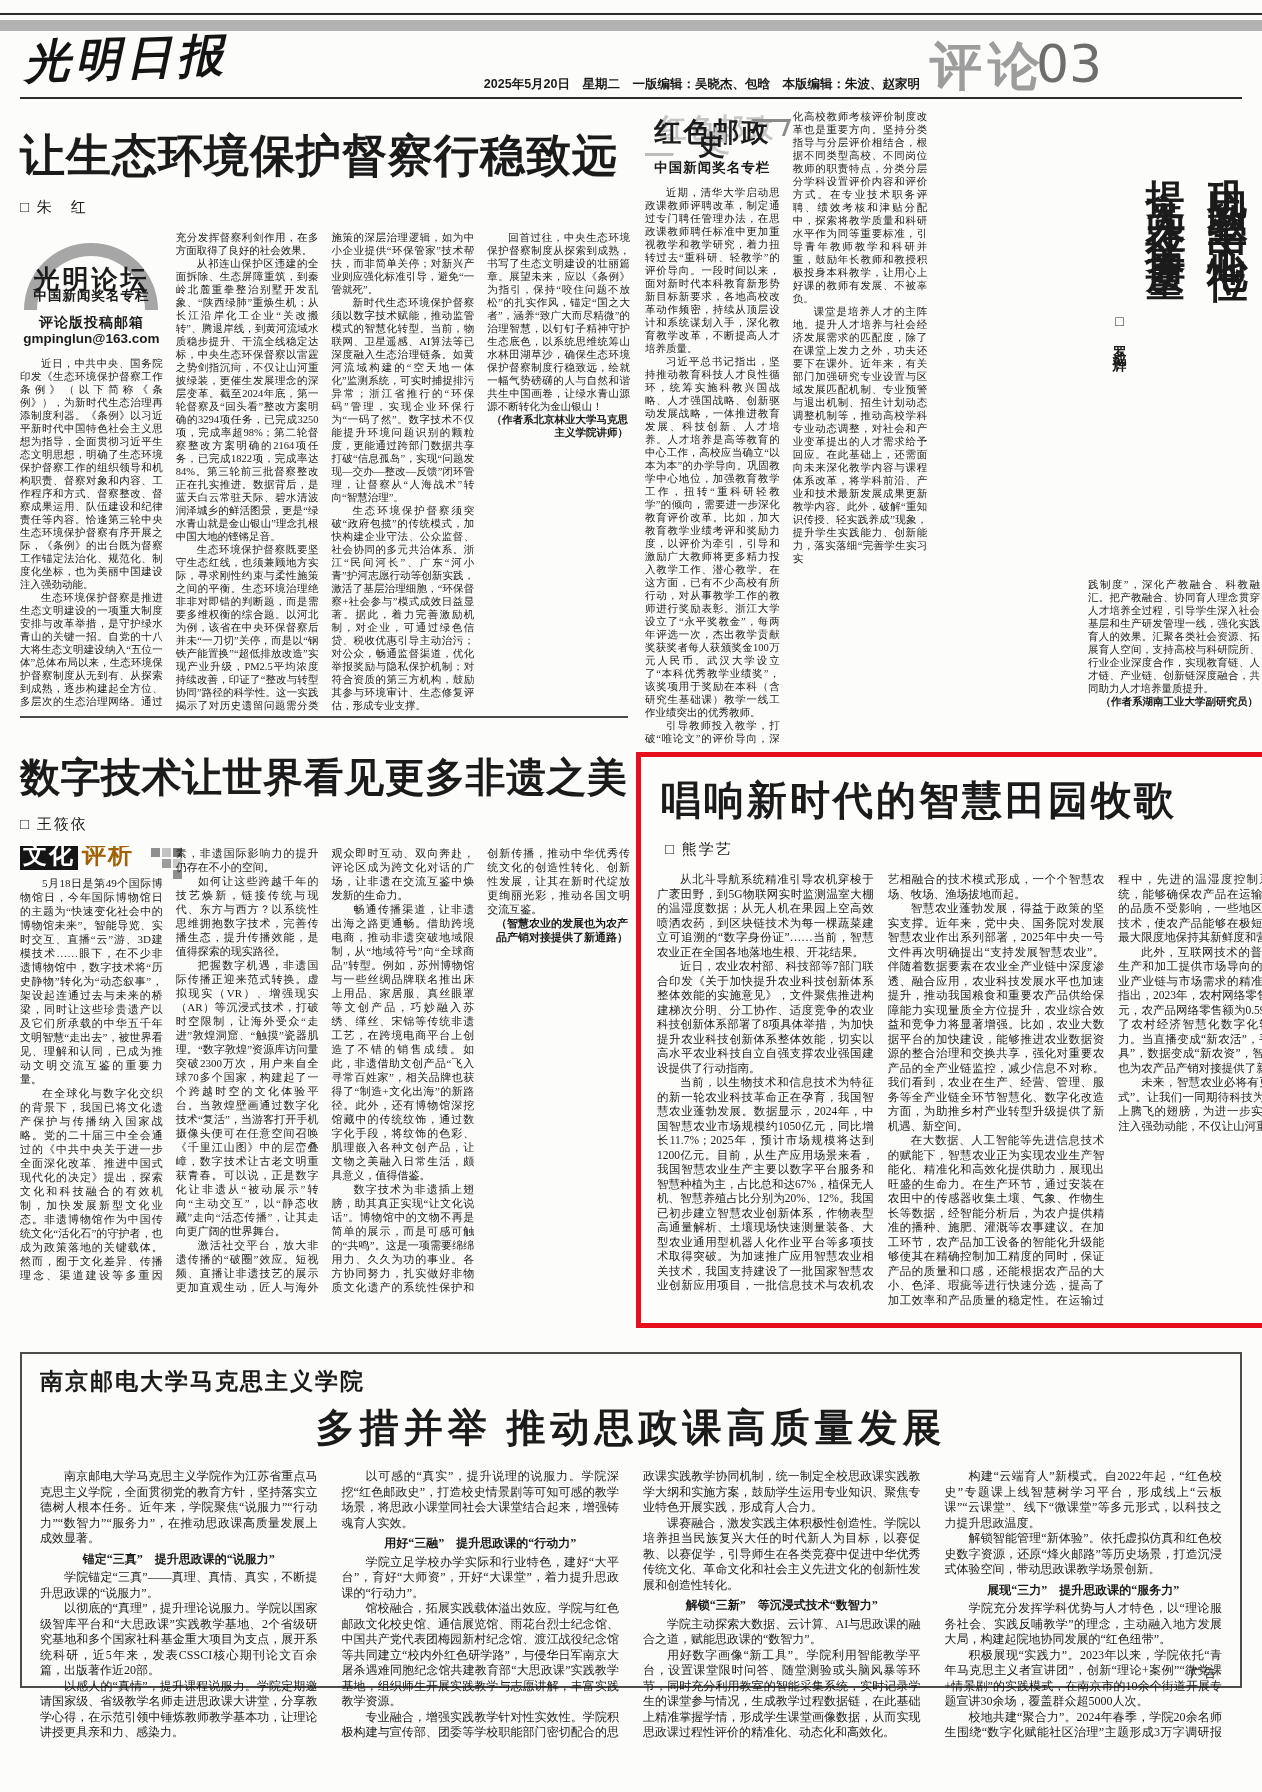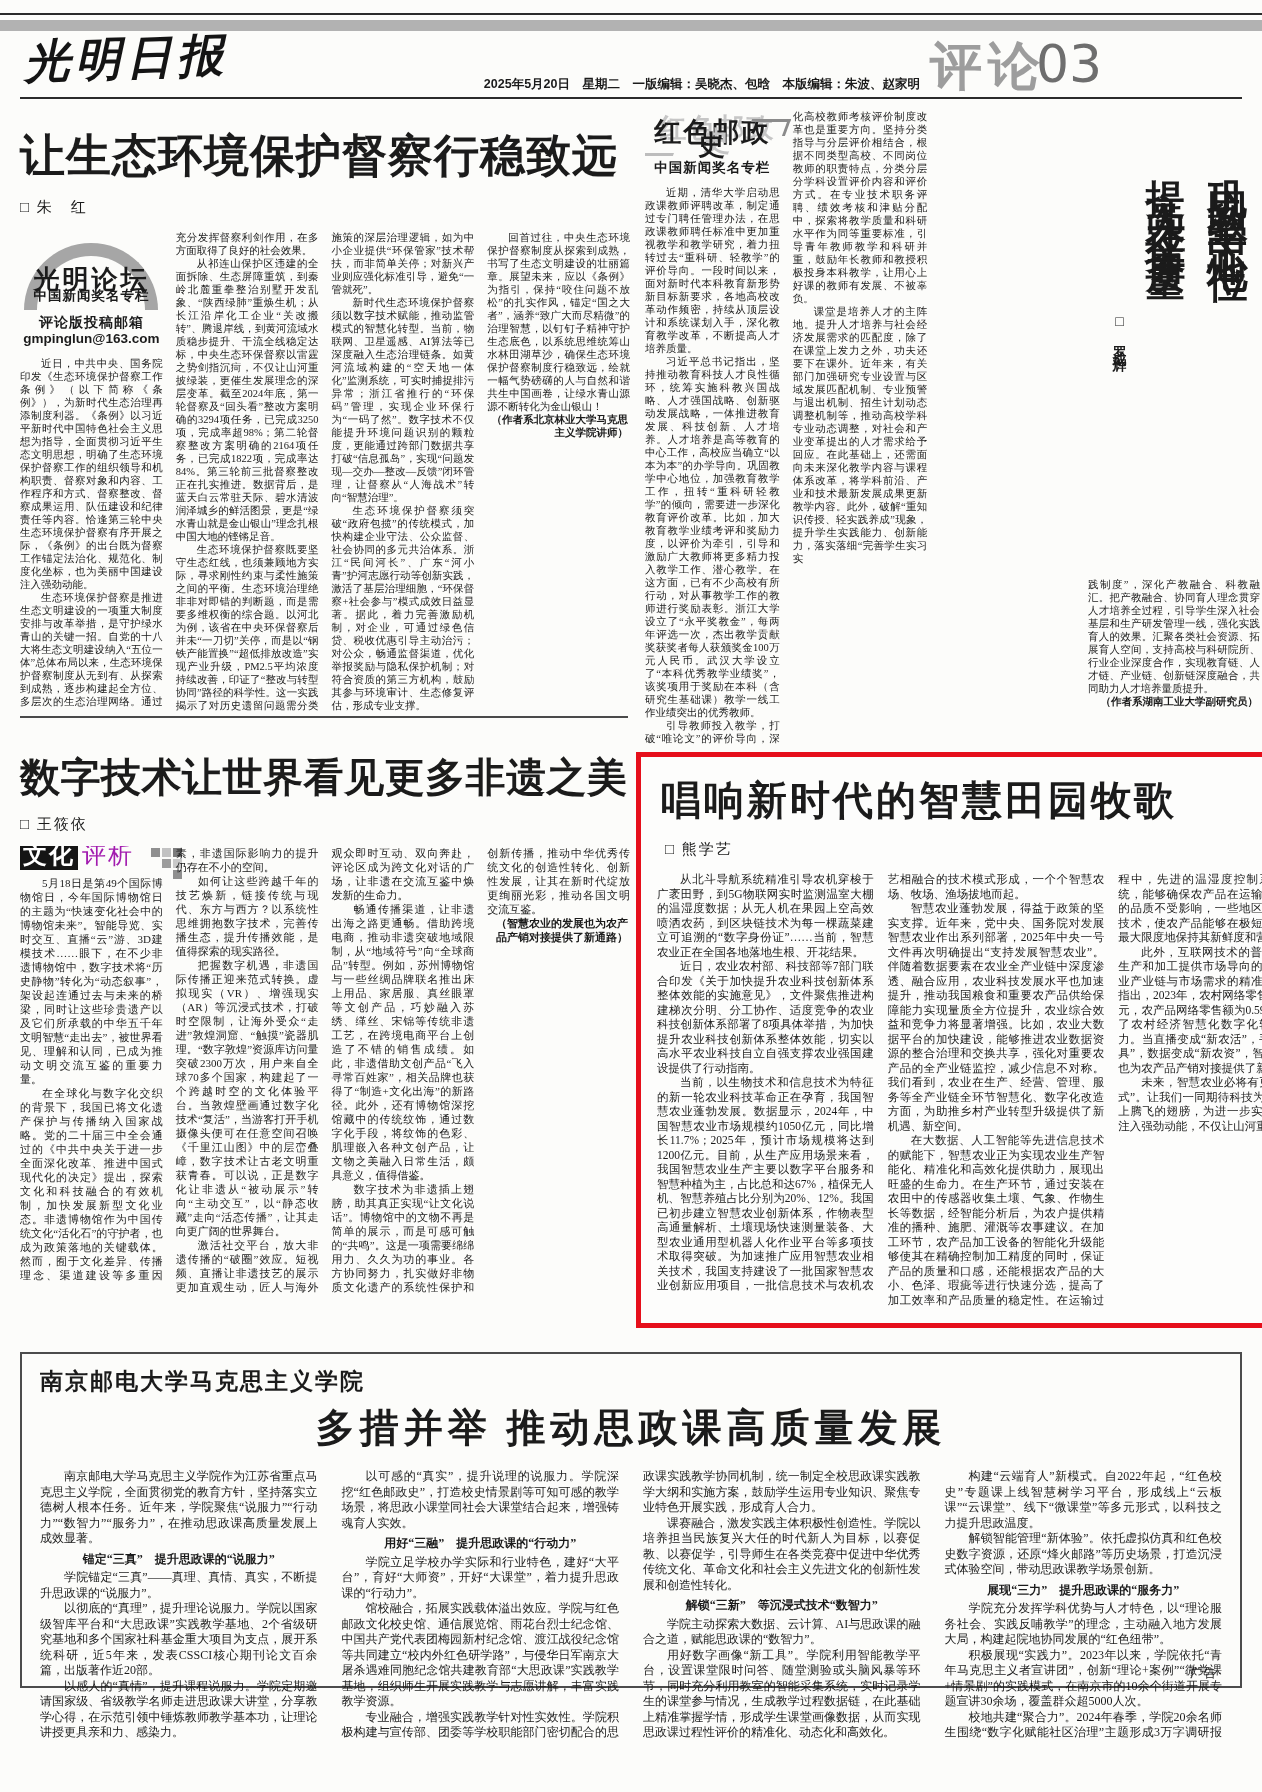--- a/index.html
+++ b/index.html
@@ -54,21 +54,21 @@
         font-size:10.5px;line-height:13px;overflow:hidden;}
   .mid-rule{position:absolute;left:20px;top:716px;width:608px;height:2px;background:#4a4a4a;}
   
   .article3{position:absolute;left:20px;top:742px;width:610px;height:566px;}
   .a3-title{margin:8px 0 0;font-size:40px;font-weight:900;letter-spacing:0.5px;white-space:nowrap;}
   .a3-byline{margin-top:10px;}
   .a3-body{margin-top:12px;height:458px;column-count:4;column-gap:13px;column-fill:auto;
         font-size:11px;line-height:14px;overflow:hidden;}
   .ca-box{break-inside:avoid;margin:2px 0 10px;white-space:nowrap;}
   .ca-dark{background:#151515;color:#fff;font-size:24px;font-weight:900;padding:2px 3px;letter-spacing:2px;}
-  .ca-light{color:#a21caf;font-size:24px;font-weight:400;padding-left:4px;letter-spacing:2px;}
+  .ca-light{color:#a16207;font-size:24px;font-weight:700;padding-left:4px;letter-spacing:2px;}
   .mosaic{display:inline-block;width:9px;height:9px;background:#8f8f8f;vertical-align:top;margin-left:14px;
         box-shadow:11px 0 0 #c2c2c2,22px 0 0 #7c7c7c,11px 11px 0 #9c9c9c,22px 11px 0 #c9c9c9,22px 22px 0 #8f8f8f;}
   
   .redbox{position:absolute;left:636px;top:752px;width:720px;height:576px;border:5px solid #e60f1b;
         background:#fdfdfc;box-sizing:border-box;padding:10px 16px 8px;}
   .rb-title{margin:6px 0 0 4px;font-size:40px;font-weight:900;letter-spacing:3px;white-space:nowrap;}
   .rb-byline{margin:12px 0 0 8px;}
   .rb-body{margin-top:13px;height:446px;column-count:3;column-gap:14px;column-fill:auto;
         font-size:11.5px;line-height:14.5px;overflow:hidden;}
   

